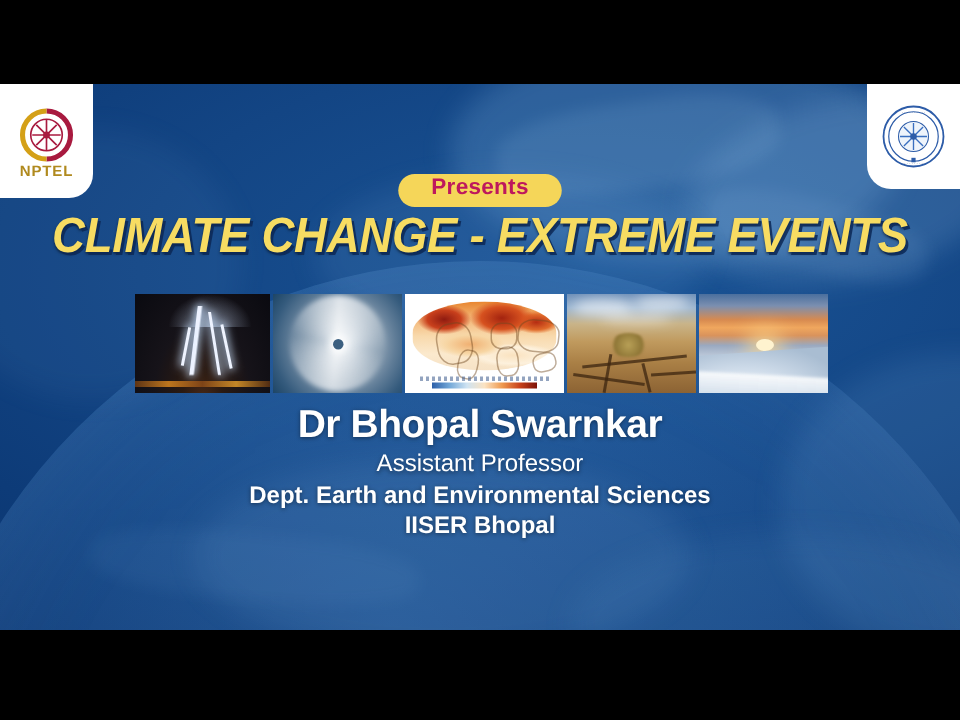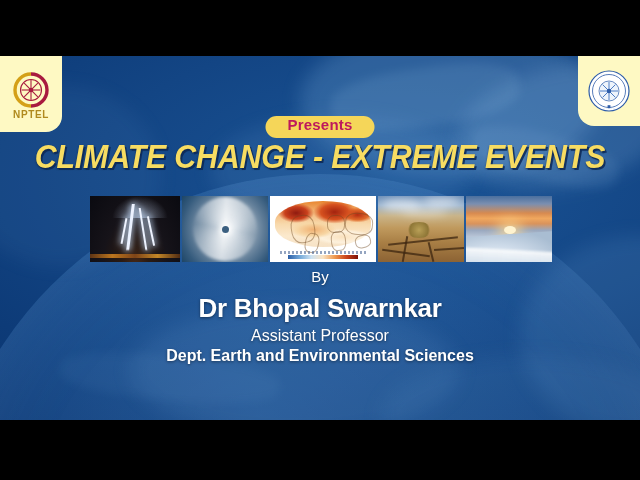--- a/index.html
+++ b/index.html
@@ -40,21 +40,21 @@
   .c6{left:210px;top:60px;width:260px;height:110px;background:rgba(140,190,234,.10);}
   .c7{left:380px;top:300px;width:300px;height:120px;background:rgba(110,165,220,.10);}
 
   
   .streak{position:absolute;filter:blur(5px);border-radius:40%;opacity:.5;}
   .s1{left:330px;top:12px;width:190px;height:58px;background:rgba(182,218,248,.22);transform:rotate(-8deg);}
   .s2{left:470px;top:78px;width:150px;height:46px;background:rgba(170,210,246,.18);transform:rotate(14deg);}
   .s3{left:60px;top:300px;width:220px;height:44px;background:rgba(150,198,238,.12);transform:rotate(5deg);}
 
   
-  .logo-card{position:absolute;top:0;background:#fef9c3;z-index:25;
+  .logo-card{position:absolute;top:0;background:#ffffff;z-index:25;
      display:flex;flex-direction:column;align-items:center;justify-content:center;}
   .logo-card.left{left:0;width:62px;height:76px;border-bottom-right-radius:16px;}
   .logo-card.right{right:0;width:62px;height:70px;border-bottom-left-radius:16px;}
 
   
   .nptel-mark{position:relative;width:38px;height:38px;margin-top:2px;}
   .nptel-mark svg{display:block;}
   .nptel-word{font-size:10px;font-weight:bold;letter-spacing:.6px;color:#b08a1e;
       margin-top:1px;line-height:1;}
 
@@ -283,22 +283,22 @@
       <div class="thumb t5">
         <div class="img-ice"></div>
         <div class="sun"></div>
         <div class="snowridge"></div>
         <div class="snowridge2"></div>
       </div>
 
     </div>
 
     <div class="speaker">
-      <div class="by">By</div>
       <div class="name">Dr Bhopal Swarnkar</div>
       <div class="role">Assistant Professor</div>
       <div class="dept">Dept. Earth and Environmental Sciences</div>
+      <div class="inst">IISER Bhopal</div>
     </div>
 
   </div>
 
   <div class="bar bottom"></div>
 </div>
 
 </body></html>

